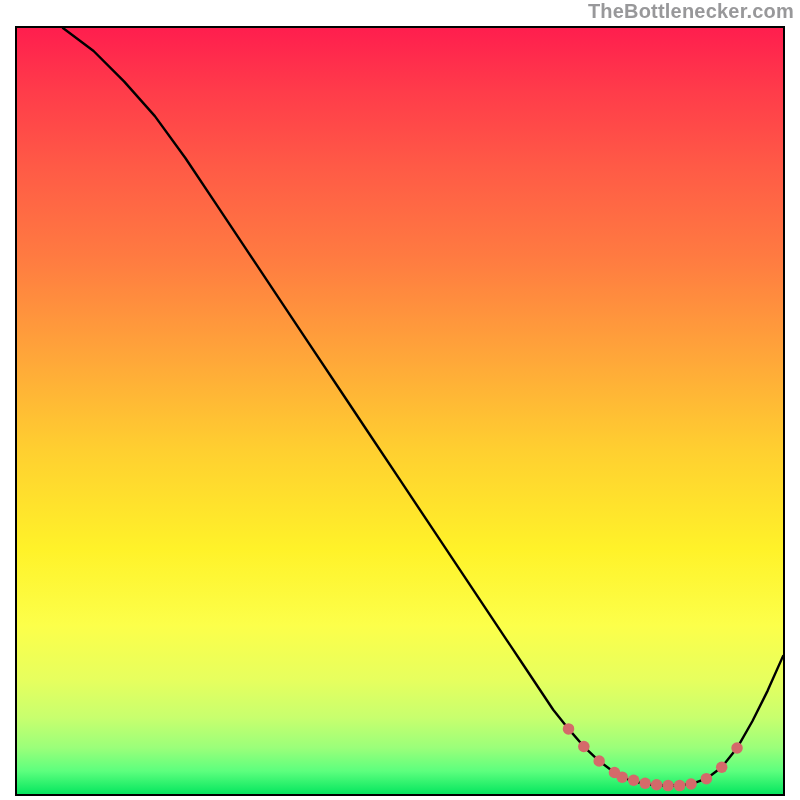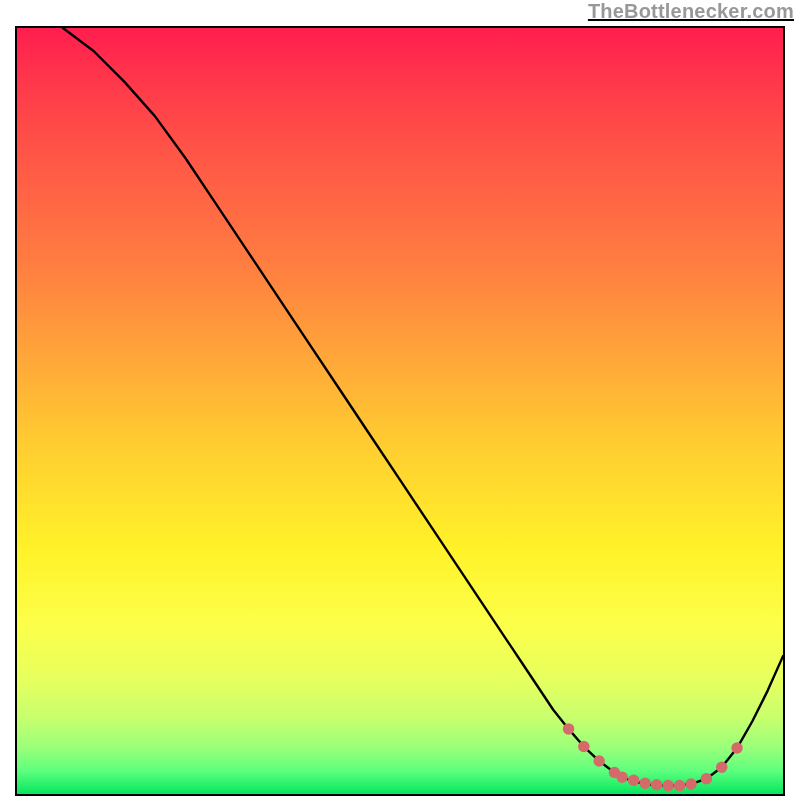--- a/index.html
+++ b/index.html
@@ -8,21 +8,20 @@
     width: 800px;
     height: 800px;
     background: #ffffff;
     overflow: hidden;
     font-family: Arial, Helvetica, sans-serif;
   }
   .chart-wrapper {
     position: relative;
     width: 800px;
     height: 800px;
-    text-decoration: underline;
   }
   .watermark {
     text-align: right;
     color: #98989a;
     font-size: 20px;
     font-weight: 600;
     letter-spacing: 0.2px;
     height: 26px;
     margin: 0;
     padding-right: 6px;

